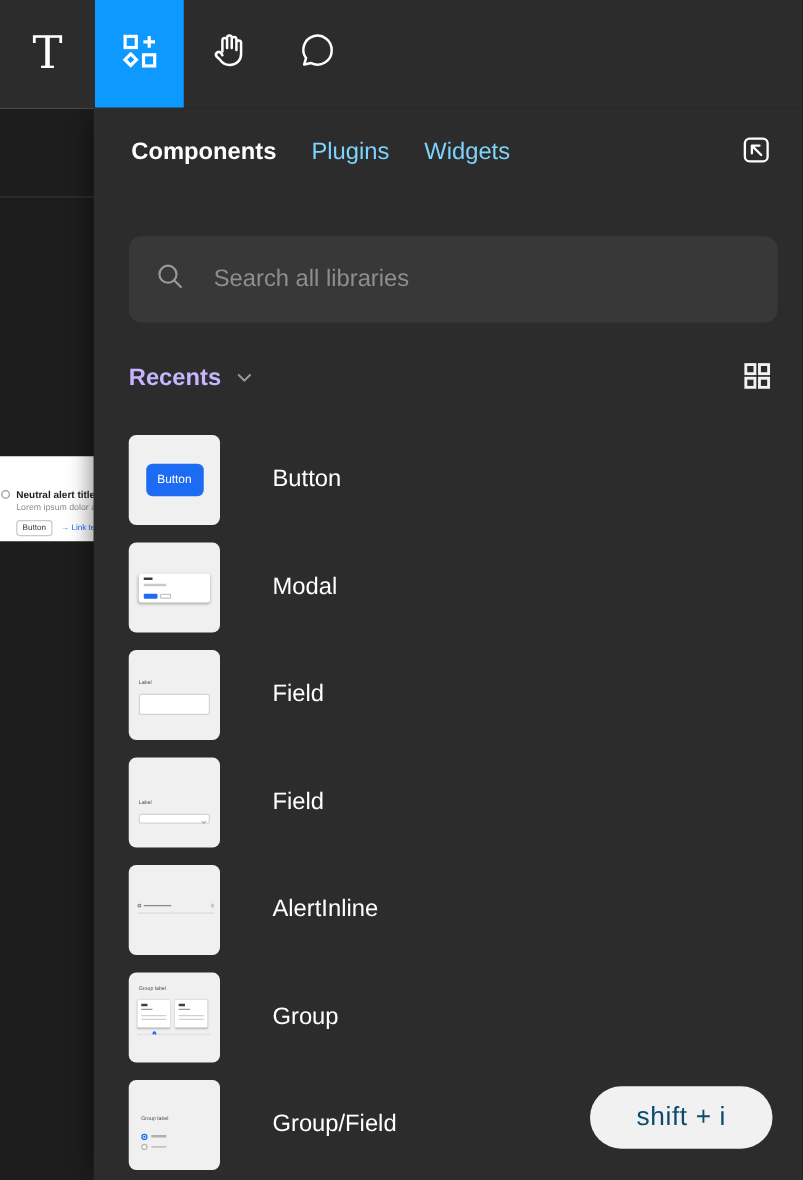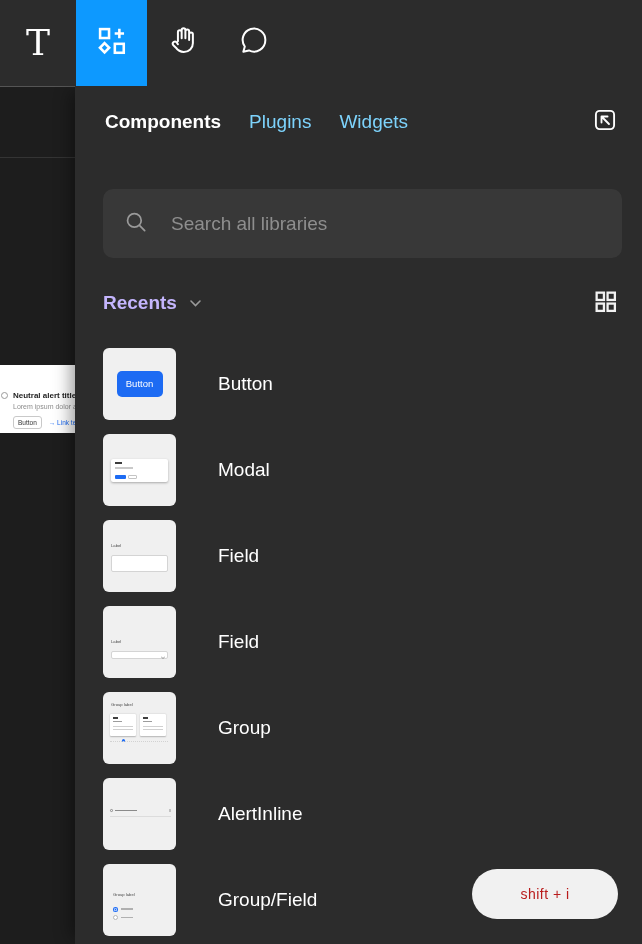--- a/index.html
+++ b/index.html
@@ -94,21 +94,21 @@
   .tbg-dots { position:absolute; left:7px; right:8px; top:49px; border-top:1px dotted #d2d2d2; }
 
   
   .tb-radio { position:absolute; left:10px; right:6px; top:29px; }
   .tbr-row { display:flex; align-items:center; gap:3px; margin-top:3.5px; }
   .tbr-on { width:5px; height:5px; border-radius:50%; background:#1d6bf3; box-shadow:inset 0 0 0 1px #1d6bf3, inset 0 0 0 1.6px #fff; }
   .tbr-off { width:5px; height:5px; border-radius:50%; background:#fff; border:1px solid #b5b5b5; }
   .tbr-line { width:12px; height:1.5px; background:#b0b0b0; }
 
   
-  .shortcut-pill { position:absolute; right:24px; bottom:25px; width:146px; height:50px; border-radius:25px; background:#f1f1f1; display:flex; align-items:center; justify-content:center; font-size:14px; color:#b91c1c; font-weight:500; z-index:5; letter-spacing:.5px; }
+  .shortcut-pill { position:absolute; right:24px; bottom:25px; width:146px; height:50px; border-radius:25px; background:#f1f1f1; display:flex; align-items:center; justify-content:center; font-size:21px; color:#0c4a6e; font-weight:500; z-index:5; letter-spacing:.5px; }
 </style>
 </head>
 <body>
 
 <div class="canvas-area">
   <div class="canvas-topline"></div>
   <div class="canvas-faintline"></div>
   <div class="canvas-card">
     <span class="cc-icon"></span>
     <div class="cc-title">Neutral alert title</div>
@@ -237,20 +237,34 @@
         <div class="tb-field low">
           <span class="micro">Label</span>
           <div class="tb-input slim"></div>
         </div>
       </div>
       <span class="item-label">Field</span>
     </div>
 
     <div class="item-row">
       <div class="thumb">
+        <div class="tb-alert">
+          <div class="row1">
+              <span class="tba-dot"></span>
+              <span class="tba-t"></span>
+              <span class="tba-x"></span>
+            </div>
+          <div class="tba-l2"></div>
+        </div>
+      </div>
+      <span class="item-label">AlertInline</span>
+    </div>
+
+    <div class="item-row">
+      <div class="thumb">
         <div class="tb-group">
           <span class="micro tbg-label">Group label</span>
           <div class="tb-card c1">
               <i class="tbc-a"></i>
               <i class="tbc-b"></i>
               <i class="tbc-c"></i>
               <i class="tbc-d"></i>
             </div>
           <div class="tb-card c2">
               <i class="tbc-a"></i>
@@ -260,34 +274,20 @@
             </div>
           <span class="tbg-dot"></span>
           <div class="tbg-dots"></div>
         </div>
       </div>
       <span class="item-label">Group</span>
     </div>
 
     <div class="item-row">
       <div class="thumb">
-        <div class="tb-alert">
-          <div class="row1">
-              <span class="tba-dot"></span>
-              <span class="tba-t"></span>
-              <span class="tba-x"></span>
-            </div>
-          <div class="tba-l2"></div>
-        </div>
-      </div>
-      <span class="item-label">AlertInline</span>
-    </div>
-
-    <div class="item-row">
-      <div class="thumb">
         <div class="tb-radio">
           <span class="micro">Group label</span>
           <div class="tbr-row">
               <span class="tbr-on"></span>
               <span class="tbr-line"></span>
             </div>
           <div class="tbr-row">
               <span class="tbr-off"></span>
               <span class="tbr-line"></span>
             </div>

